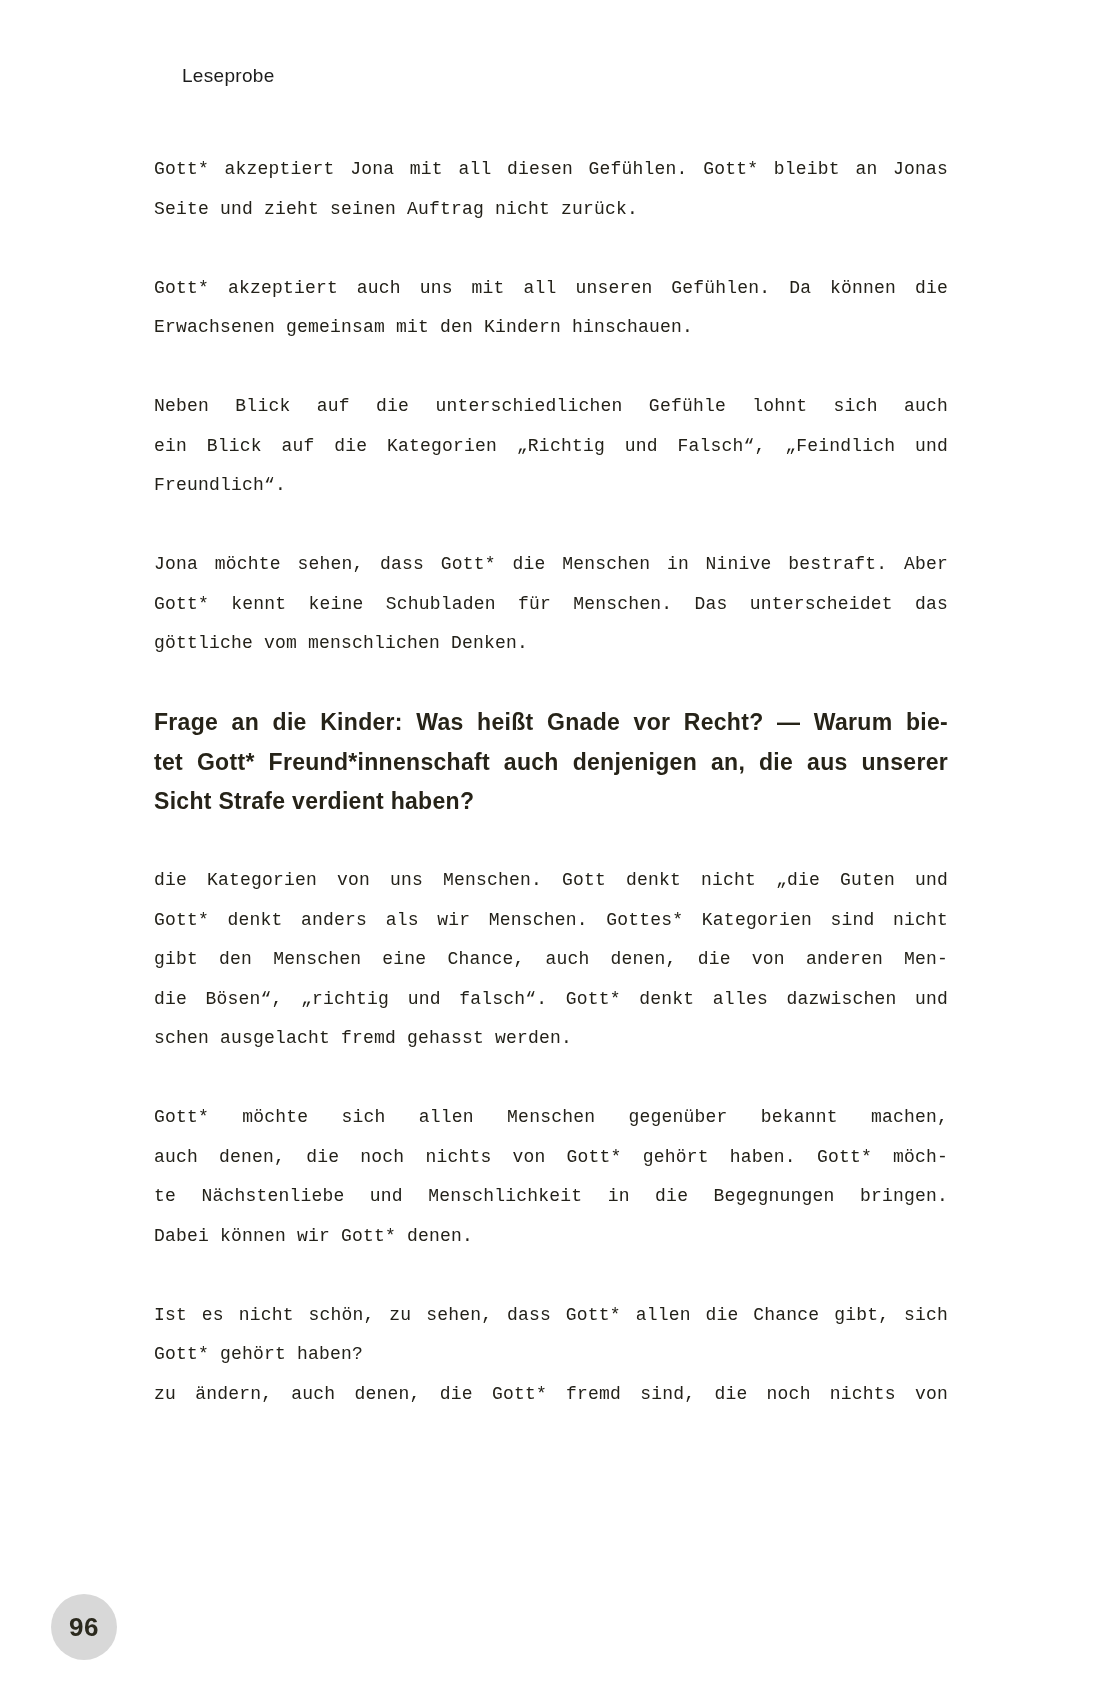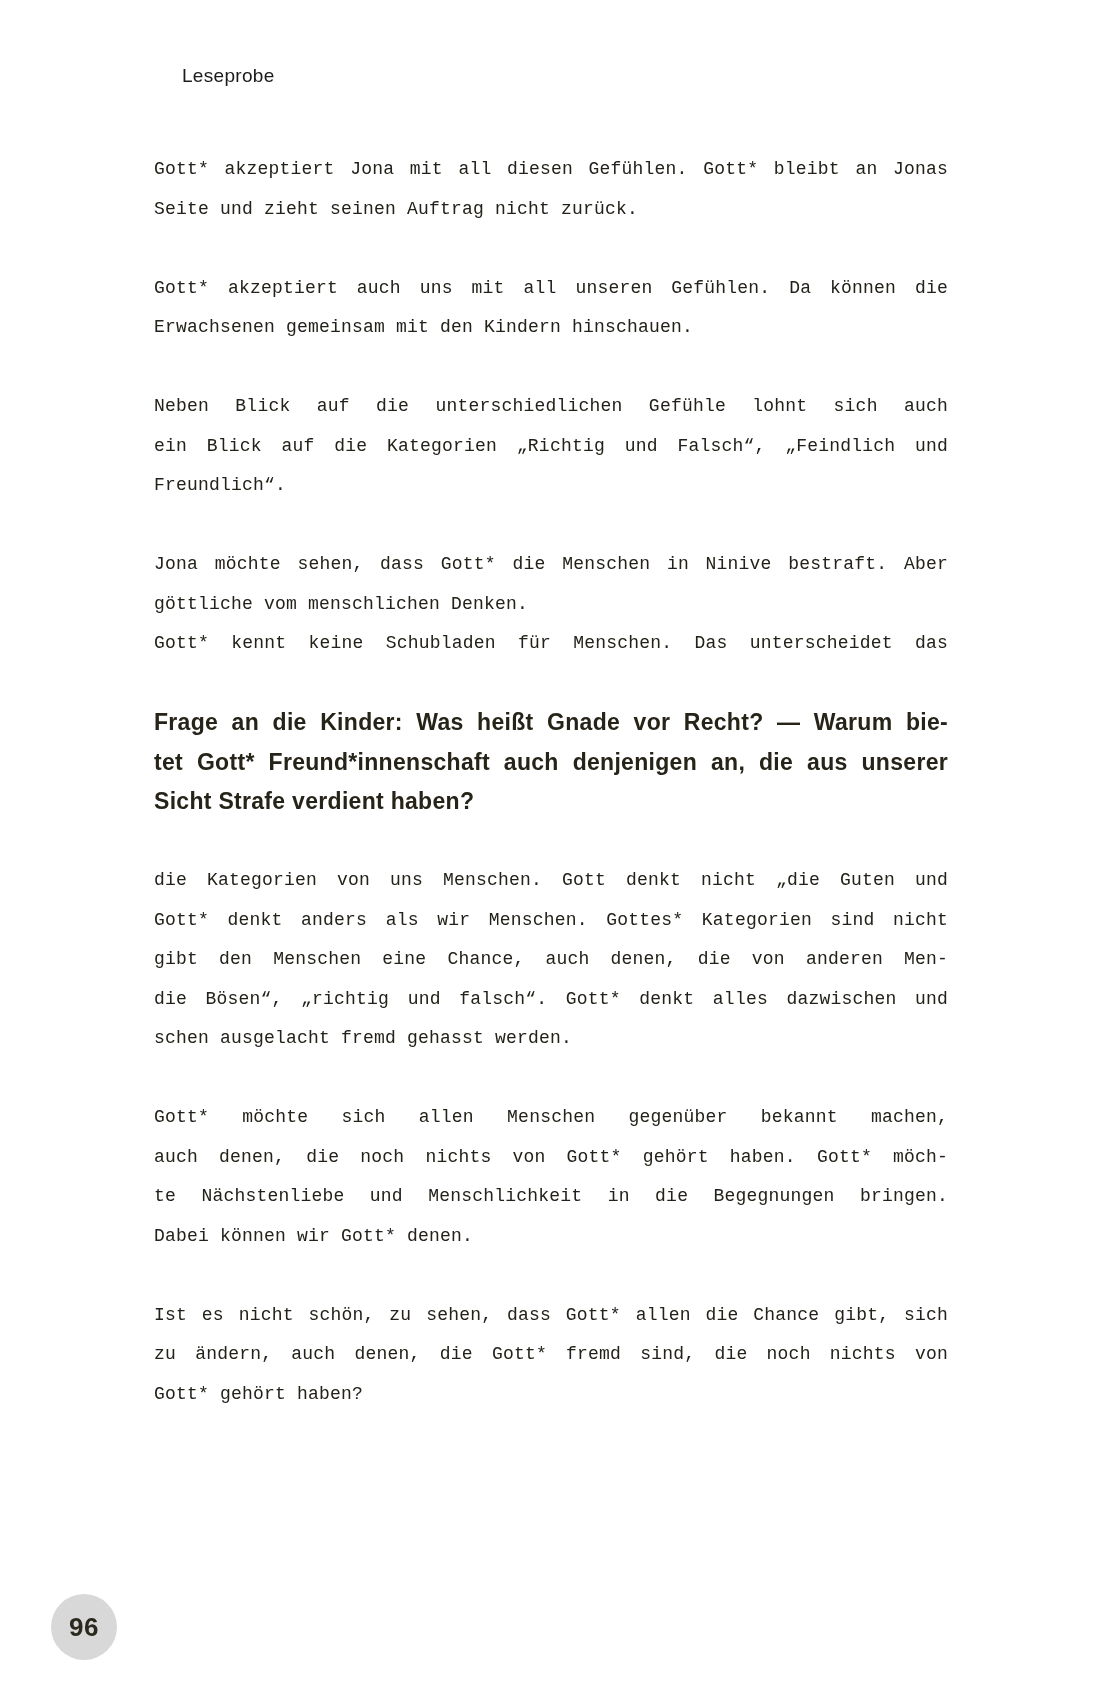--- a/index.html
+++ b/index.html
@@ -92,22 +92,22 @@
         <div class="line">Gott* akzeptiert auch uns mit all unseren Gefühlen. Da können die</div>
         <div class="line last">Erwachsenen gemeinsam mit den Kindern hinschauen.</div>
       </div>
       <div class="para body">
         <div class="line">Neben Blick auf die unterschiedlichen Gefühle lohnt sich auch</div>
         <div class="line">ein Blick auf die Kategorien „Richtig und Falsch“, „Feindlich und</div>
         <div class="line last">Freundlich“.</div>
       </div>
       <div class="para body">
         <div class="line">Jona möchte sehen, dass Gott* die Menschen in Ninive bestraft. Aber</div>
+        <div class="line">Gott* kennt keine Schubladen für Menschen. Das unterscheidet das</div>
         <div class="line last">göttliche vom menschlichen Denken.</div>
-        <div class="line">Gott* kennt keine Schubladen für Menschen. Das unterscheidet das</div>
       </div>
       <div class="para question">
         <div class="line">Frage an die Kinder: Was heißt Gnade vor Recht? — Warum bie-</div>
         <div class="line">tet Gott* Freund*innenschaft auch denjenigen an, die aus unserer</div>
         <div class="line last">Sicht Strafe verdient haben?</div>
       </div>
       <div class="para body">
         <div class="line">die Kategorien von uns Menschen. Gott denkt nicht „die Guten und</div>
         <div class="line">Gott* denkt anders als wir Menschen. Gottes* Kategorien sind nicht</div>
         <div class="line">gibt den Menschen eine Chance, auch denen, die von anderen Men-</div>
@@ -115,22 +115,22 @@
         <div class="line last">schen ausgelacht fremd gehasst werden.</div>
       </div>
       <div class="para body">
         <div class="line">Gott* möchte sich allen Menschen gegenüber bekannt machen,</div>
         <div class="line">auch denen, die noch nichts von Gott* gehört haben. Gott* möch-</div>
         <div class="line">te Nächstenliebe und Menschlichkeit in die Begegnungen bringen.</div>
         <div class="line last">Dabei können wir Gott* denen.</div>
       </div>
       <div class="para body">
         <div class="line">Ist es nicht schön, zu sehen, dass Gott* allen die Chance gibt, sich</div>
+        <div class="line last">Gott* gehört haben?</div>
         <div class="line">zu ändern, auch denen, die Gott* fremd sind, die noch nichts von</div>
-        <div class="line last">Gott* gehört haben?</div>
       </div>
     </div>
 
   <div class="page-number-circle">
     <span class="page-number">96</span>
   </div>
 
 </div>
 
 </body></html>

